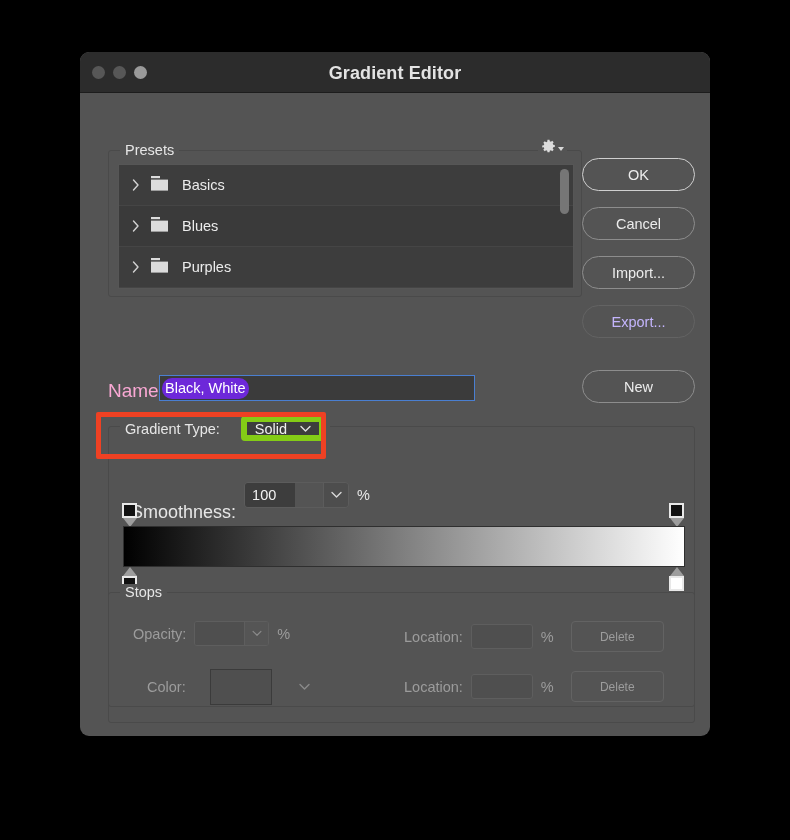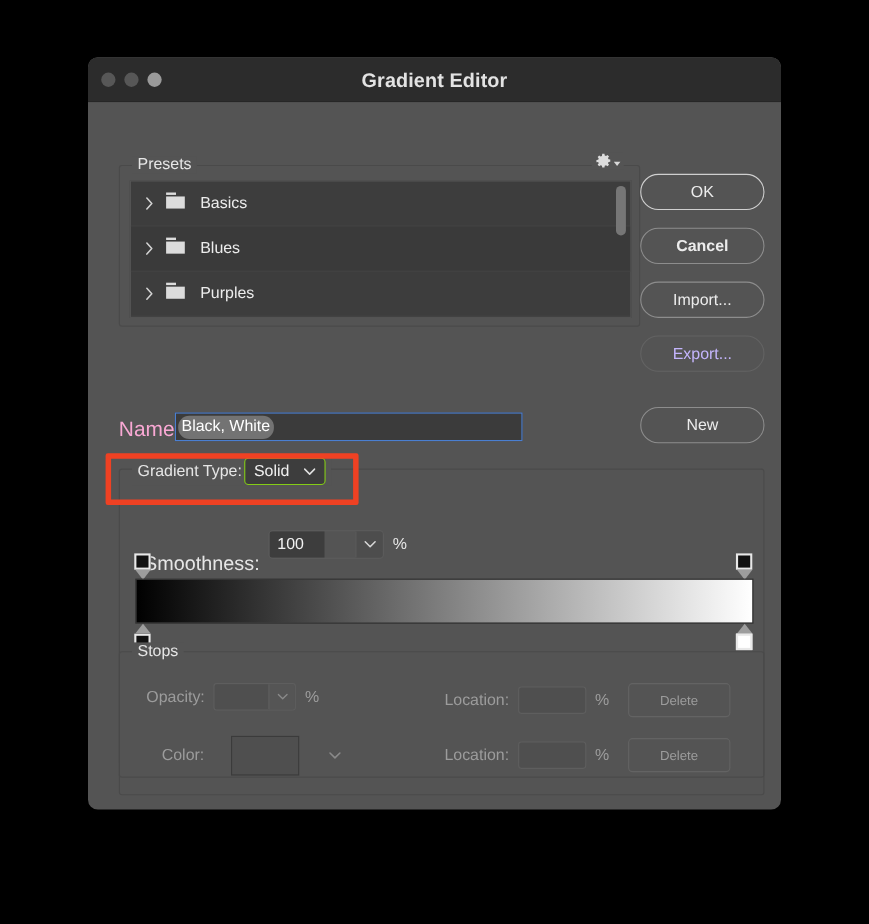--- a/index.html
+++ b/index.html
@@ -121,59 +121,59 @@
     border: 1px solid #9a9a9a;
     border-radius: 17px;
     background: transparent;
     color: #ececec;
     font-size: 14.5px;
     font-family: "Liberation Sans", sans-serif;
     display: flex; align-items: center; justify-content: center;
     cursor: default;
   }
   #btn-ok     { top: 65px;  border-color: #cfcfcf; }
-  #btn-cancel { top: 114px; border-color: #8d8d8d; font-weight: bold; }
+  #btn-cancel { top: 114px; border-color: #8d8d8d; }
   #btn-import { top: 163px; border-color: #8d8d8d; }
   #btn-export { top: 212px; border-color: #636363; color: #c4b5fd; }
   #btn-new    { top: 277px; border-color: #8d8d8d; }
 
   
   #name-label {
     position: absolute; left: 28px; top: 287px;
     font-size: 19px; color: #f9a8d4;
   }
   #name-input-wrap {
     position: absolute; left: 79px; top: 282px;
     width: 316px; height: 26px;
     background: #3b3b3b;
     border: 1px solid #4a7fd1;
     display: flex; align-items: center;
     padding-left: 2px;
     overflow: hidden;
   }
   #name-value {
     font-size: 14.5px; color: #ffffff;
-    background: #737373;
+    background: #6d28d9;
     padding: 2px 3px 3px 3px;
     white-space: nowrap;
     border-radius: 10px;
   }
 
   
   #gradtype-group { left: 28px; top: 333px; width: 587px; height: 281px; }
   #gradtype-title {
     position: absolute; top: -11px; left: 11px;
     background: #545454; padding: 0 5px;
     font-size: 14.5px; color: #e6e6e6;
-    display: flex; align-items: center; gap: 2px;
+    display: flex; align-items: center; gap: 21px;
   }
   .select {
     height: 25px;
     background: #3d3d3d;
-    border: 1px solid #84cc16;
+    border: 6px solid #84cc16;
     border-radius: 4px;
     display: flex; align-items: center;
     padding: 0 8px; gap: 13px;
     font-size: 14.5px; color: #f0f0f0;
     cursor: default;
   }
   .chevdown { display: block; }
 
   
   #smoothness-row {

